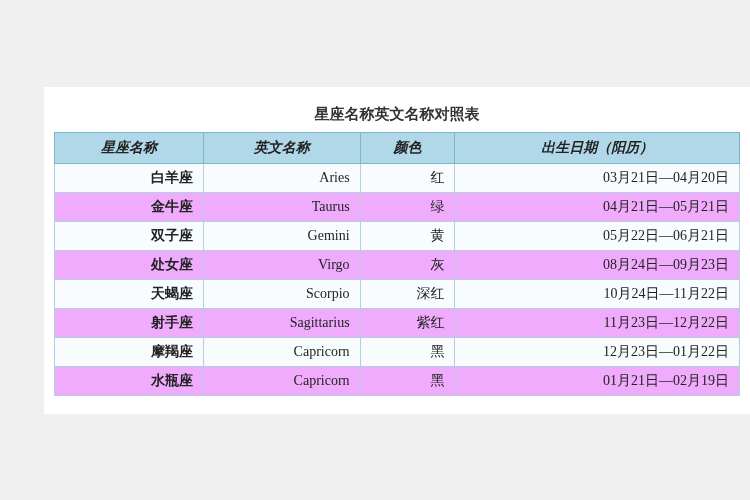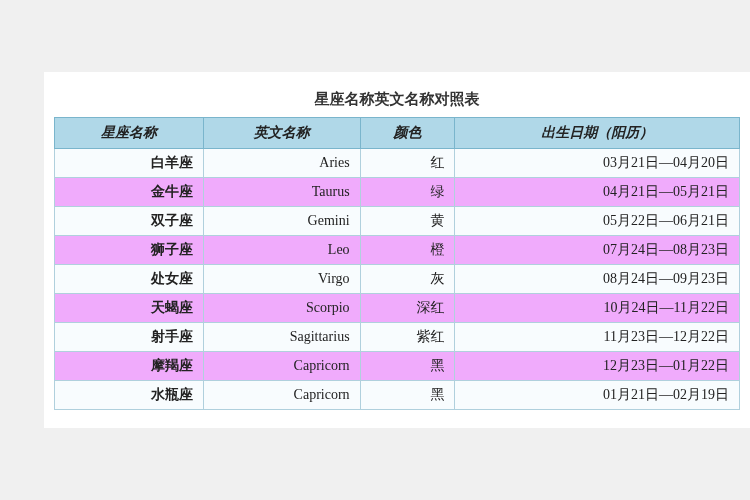--- a/index.html
+++ b/index.html
@@ -88,26 +88,20 @@
           <td>绿</td>
           <td>04月21日—05月21日</td>
         </tr>
         <tr>
           <td>双子座</td>
           <td>Gemini</td>
           <td>黄</td>
           <td>05月22日—06月21日</td>
         </tr>
         <tr>
-          <td>狮子座</td>
-          <td>Leo</td>
-          <td>橙</td>
-          <td>07月24日—08月23日</td>
-        </tr>
-        <tr>
           <td>处女座</td>
           <td>Virgo</td>
           <td>灰</td>
           <td>08月24日—09月23日</td>
         </tr>
         <tr>
           <td>天蝎座</td>
           <td>Scorpio</td>
           <td>深红</td>
           <td>10月24日—11月22日</td>

